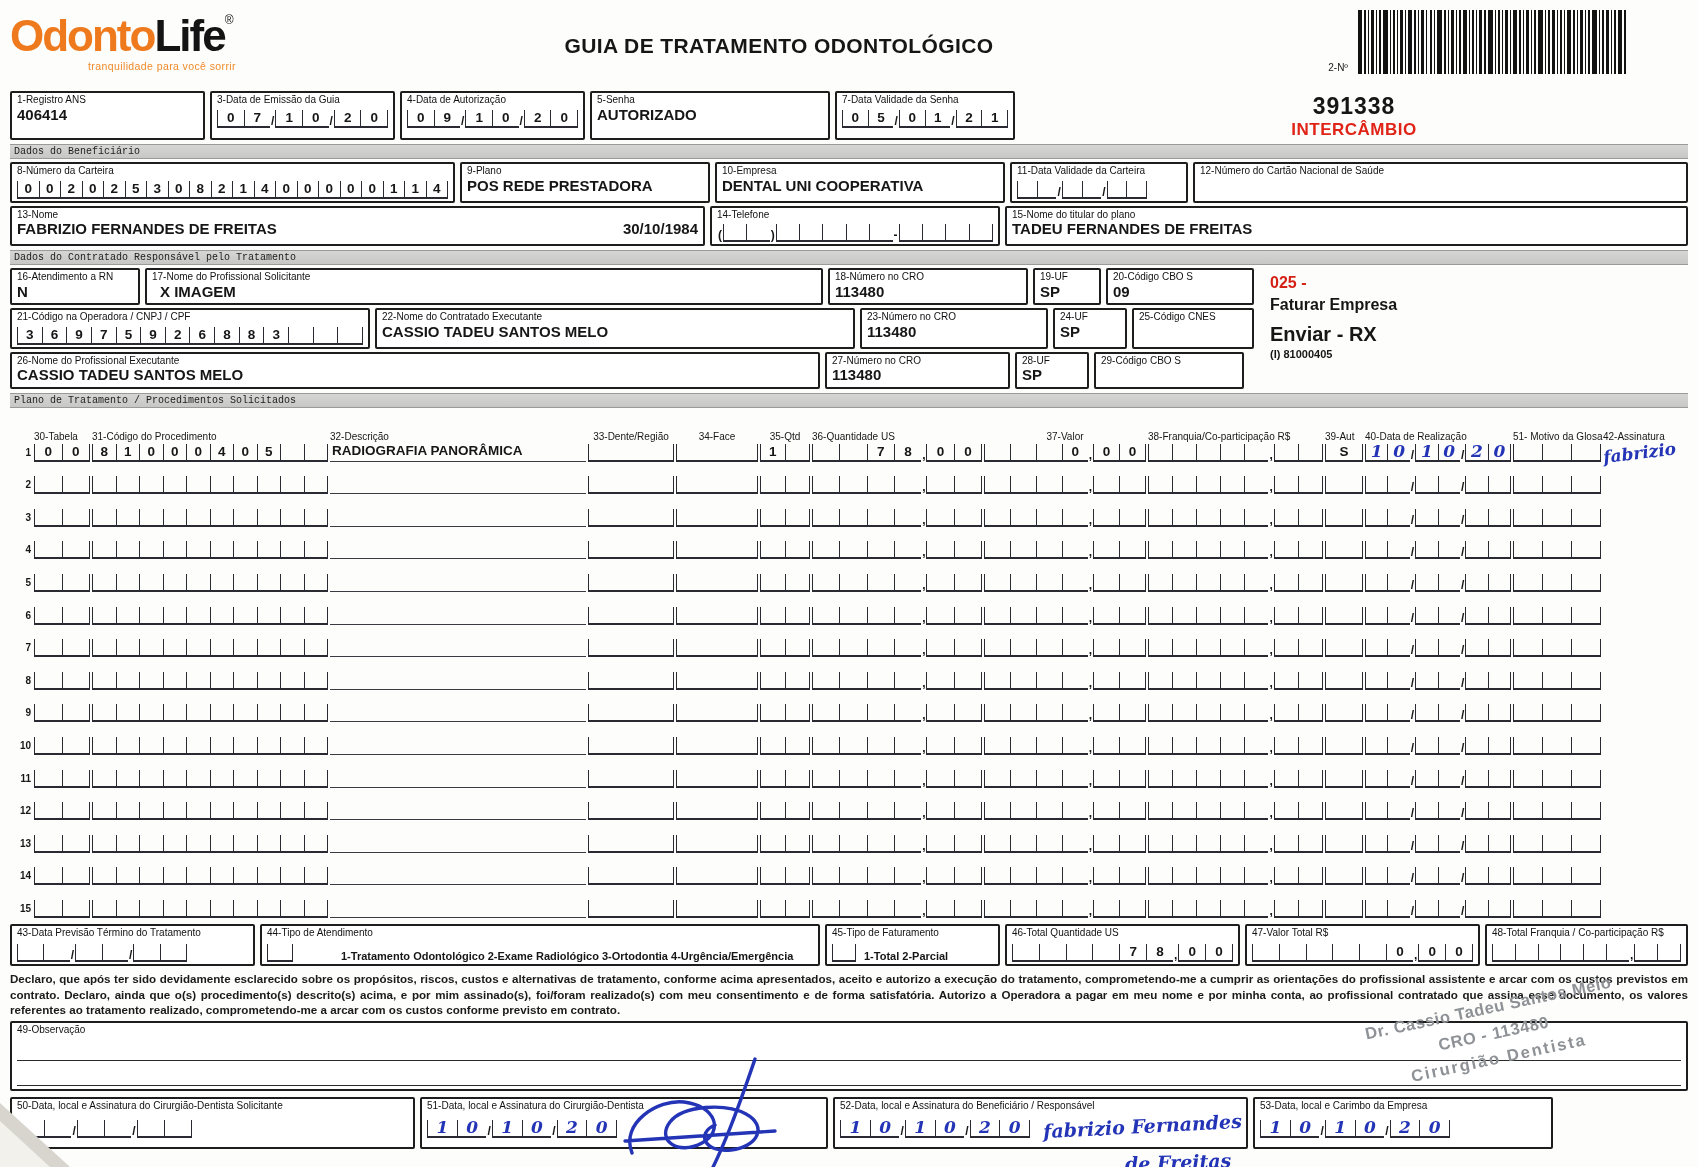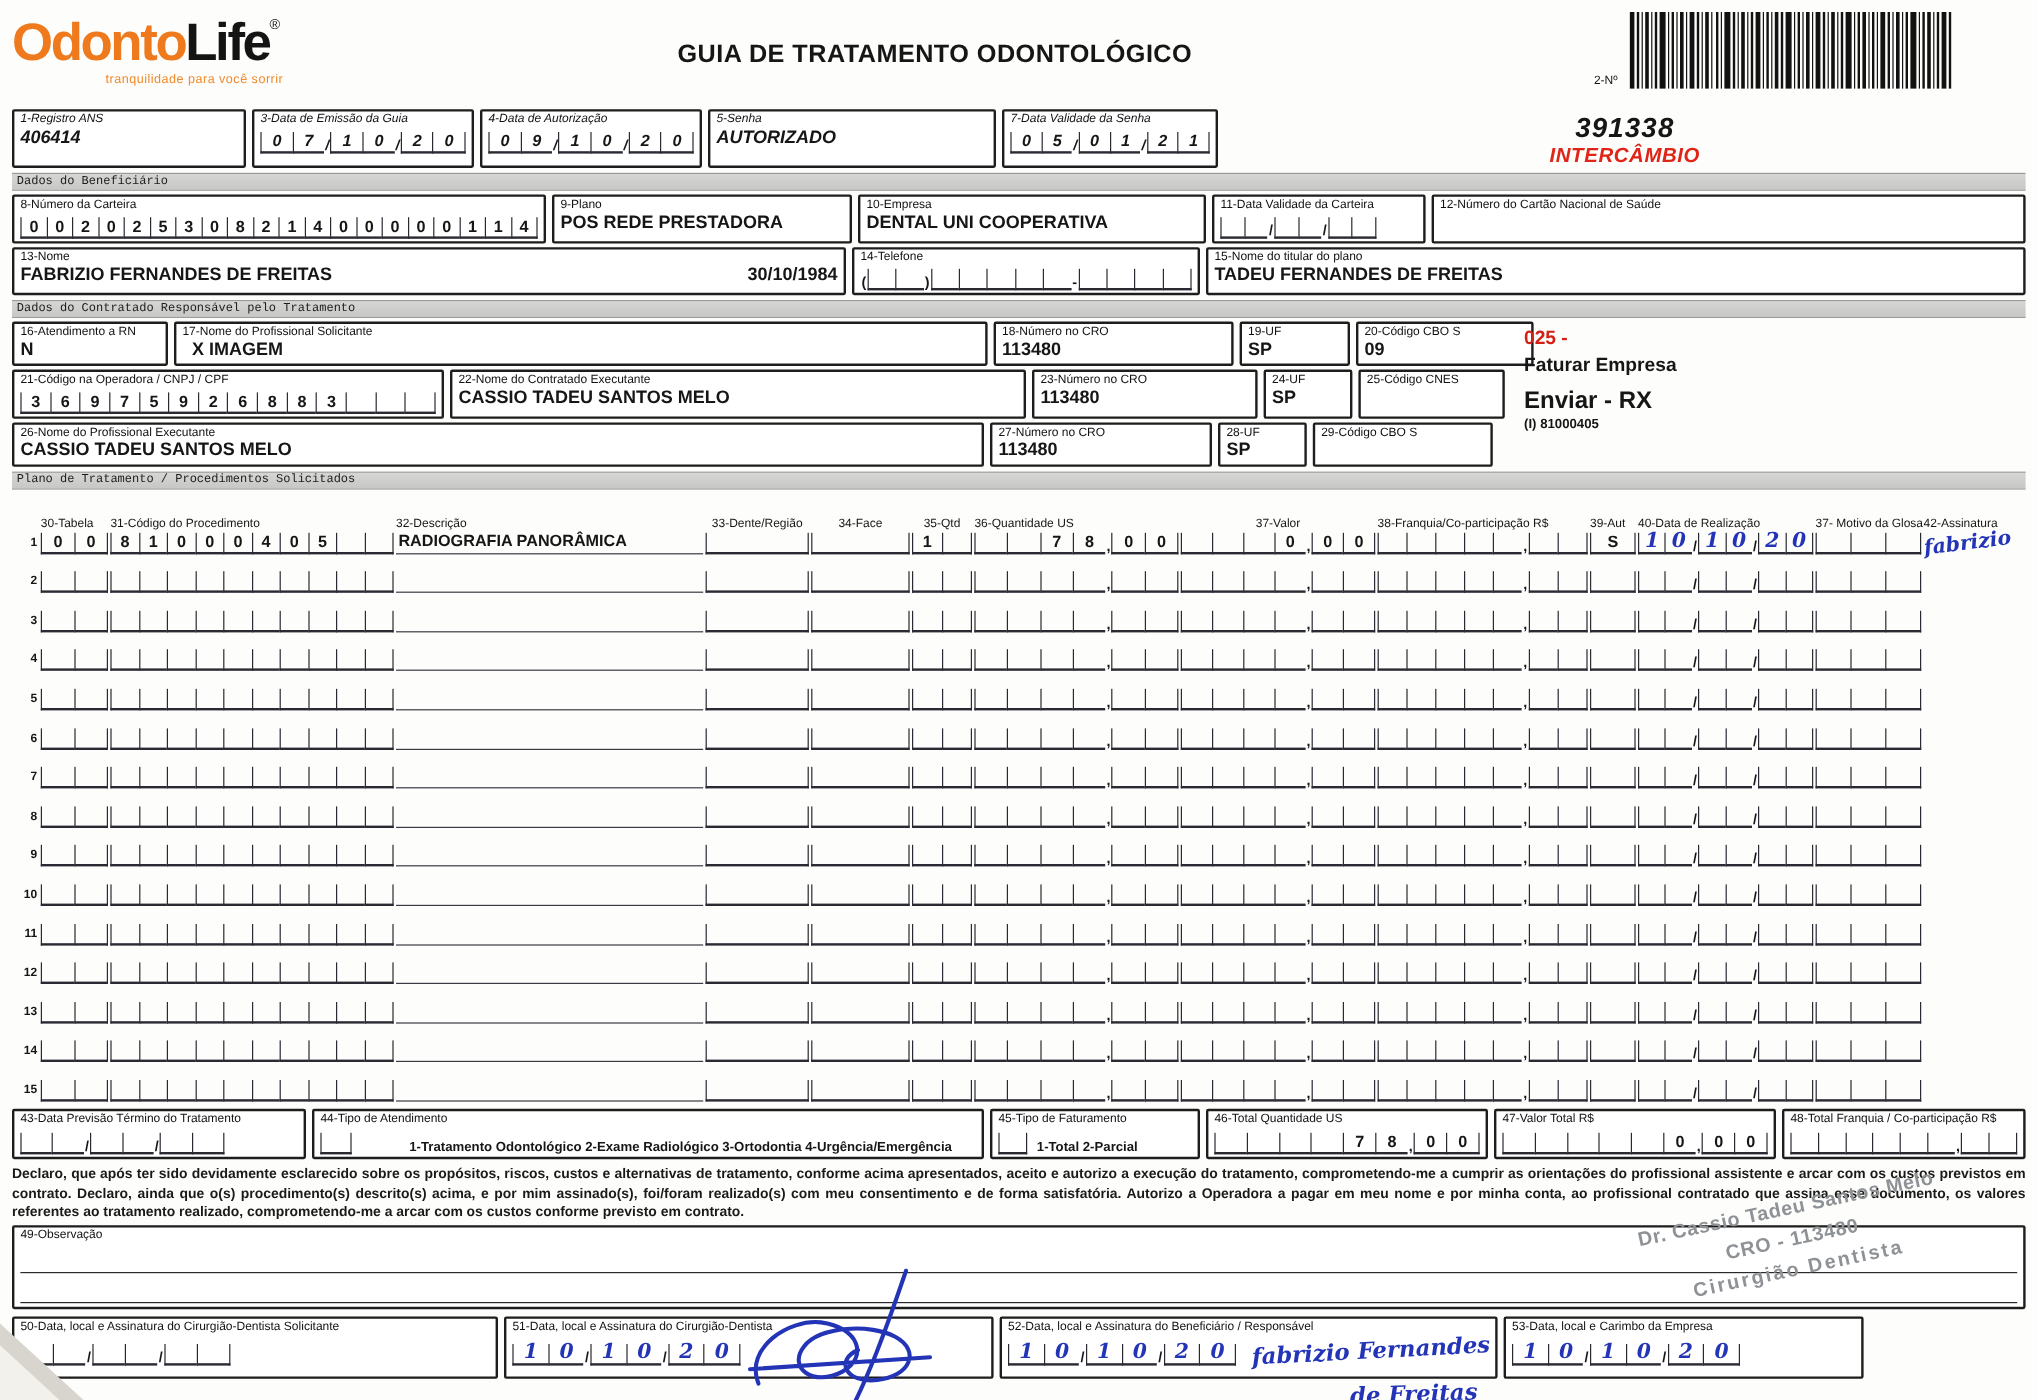--- a/index.html
+++ b/index.html
@@ -172,21 +172,21 @@
               <rect x="248" width="3" height="64"></rect>
               <rect x="253" width="1" height="64"></rect>
               <rect x="256" width="2" height="64"></rect>
               <rect x="260" width="4" height="64"></rect>
               <rect x="266" width="2" height="64"></rect>
         </g>
       </svg>
     </div>
   </div>
 
-  <div class="row" style="align-items:stretch;font-style:italic;">
+  <div class="row" style="align-items:stretch;">
     <div class="fbox" style="width:195px;">
       <div class="lbl">1-Registro ANS</div>
       <div class="val">406414</div>
     </div>
     <div class="fbox" style="width:185px;">
       <div class="lbl">3-Data de Emissão da Guia</div>
       <div class="comb" style="margin-top:2px;">
             <span class="cell">0</span>
             <span class="cell">7</span>
             <span class="sep">/</span>
@@ -327,21 +327,21 @@
         <div class="val">N</div>
       </div>
       <div class="fbox" style="width:678px;">
         <div class="lbl">17-Nome do Profissional Solicitante</div>
         <div class="val" style="padding-left:8px;">X IMAGEM</div>
       </div>
       <div class="fbox" style="width:200px;">
         <div class="lbl">18-Número no CRO</div>
         <div class="val">113480</div>
       </div>
-      <div class="fbox" style="width:92px;">
+      <div class="fbox" style="width:68px;">
         <div class="lbl">19-UF</div>
         <div class="val">SP</div>
       </div>
       <div class="fbox" style="width:148px;">
         <div class="lbl">20-Código CBO S</div>
         <div class="val">09</div>
       </div>
     </div>
     <div class="row">
       <div class="fbox" style="width:360px;">
@@ -414,21 +414,21 @@
     <span class="hl">31-Código do Procedimento</span>
     <span class="hl">32-Descrição</span>
     <span class="hl" style="text-align:center;margin-top:20px;">33-Dente/Região</span>
     <span class="hl" style="text-align:center;">34-Face</span>
     <span class="hl" style="text-align:center;">35-Qtd</span>
     <span class="hl">36-Quantidade US</span>
     <span class="hl" style="text-align:center;">37-Valor</span>
     <span class="hl">38-Franquia/Co-participação R$</span>
     <span class="hl">39-Aut</span>
     <span class="hl">40-Data de Realização</span>
-    <span class="hl">37- Motivo da Glosa</span>
+    <span class="hl">51- Motivo da Glosa</span>
     <span class="hl">42-Assinatura</span>
   </div>
 
   <div>
         <div class="tgrid trow">
       <span class="rn">1</span>
       <span class="comb">
             <span class="cell">0</span>
             <span class="cell">0</span>
           </span>

